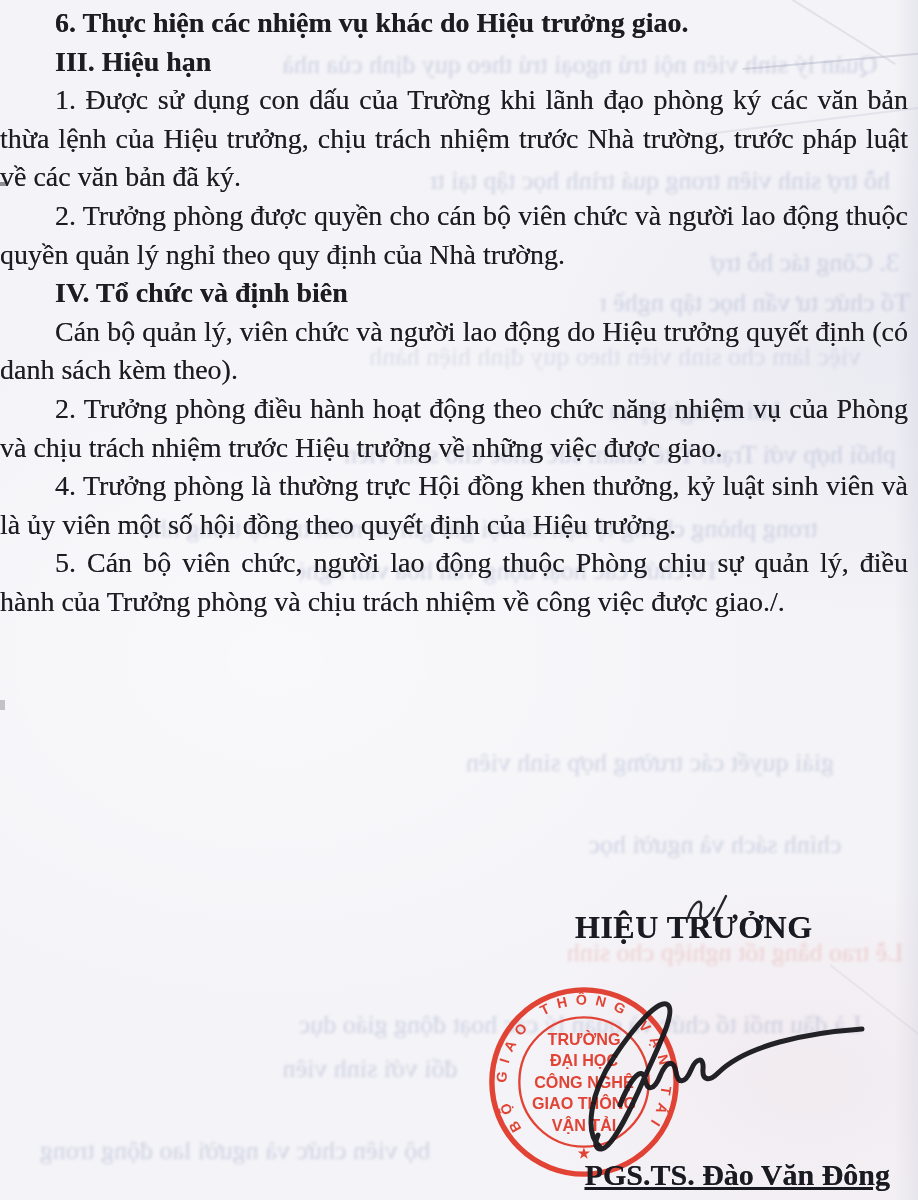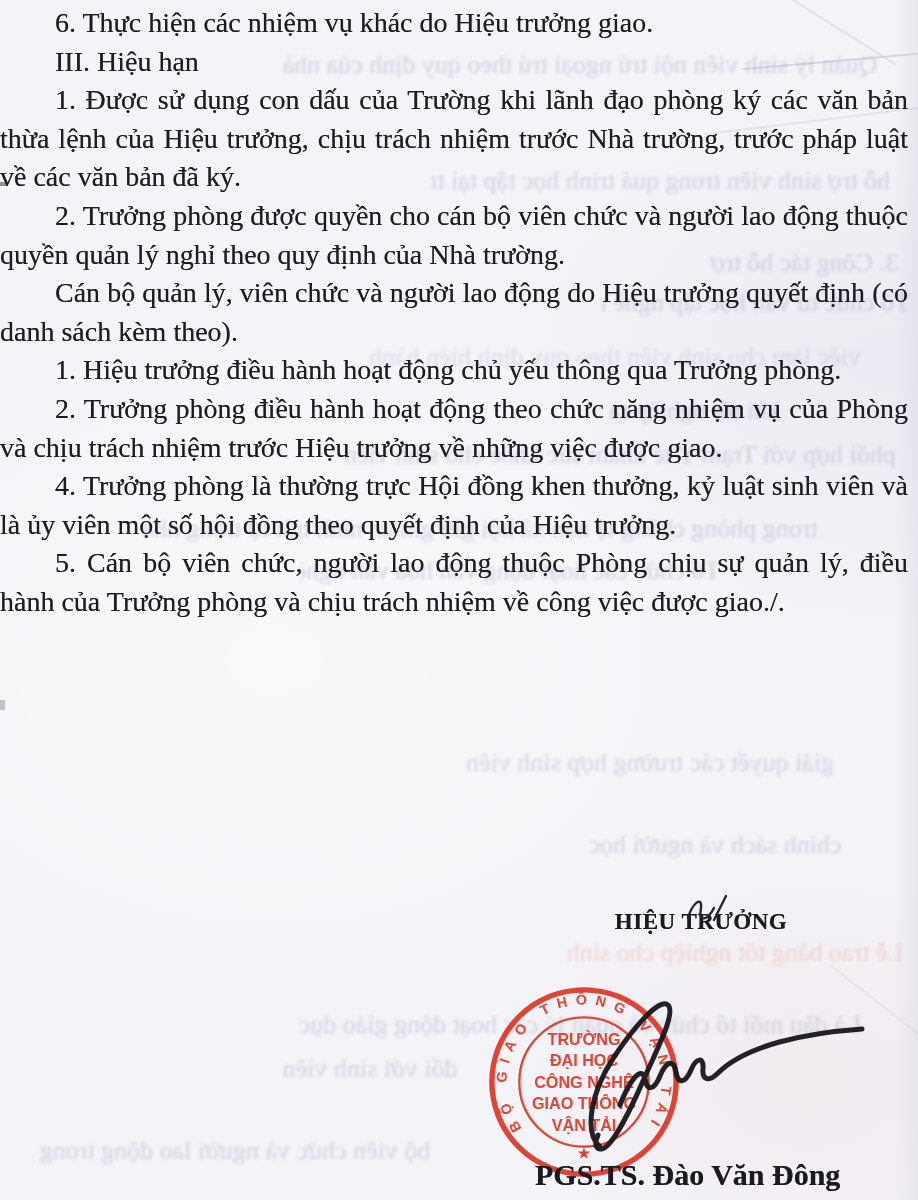--- a/index.html
+++ b/index.html
@@ -14,31 +14,32 @@
     font-family:"Liberation Serif","DejaVu Serif",serif;
   }
   
   .doc{
     position:absolute;left:0;top:4px;width:908px;z-index:2;
     font-size:28px;line-height:38.6px;color:#1c1c21;
     text-align:justify;
     text-shadow:0 0 0.5px rgba(28,28,33,0.65);
   }
   .doc p{margin:0;text-indent:55px;}
-  .doc p.b{font-weight:400;}
+  .doc p.b{font-weight:700;}
   
   .signer-title{
     position:absolute;left:575px;top:909px;width:252px;z-index:3;
-    font-size:23px;font-weight:700;letter-spacing:0.5px;color:#1a1a22;
-    text-align:center;text-shadow:0 0 0.5px rgba(26,26,34,0.7);
+    font-size:32px;font-weight:700;letter-spacing:0.5px;color:#1a1a22;
+    text-shadow:0 0 0.5px rgba(26,26,34,0.7);
   }
   .signer-name{
     position:absolute;left:535px;top:1158px;width:355px;z-index:5;
-    font-size:30px;font-weight:700;color:#1a1a22;text-align:left;
+    font-size:30px;font-weight:700;color:#1a1a22;text-align:right;
     text-shadow:0 0 0.5px rgba(26,26,34,0.7);
+    text-decoration:underline;
   }
   .stamp{position:absolute;left:486px;top:984px;width:196px;height:196px;z-index:3;opacity:0.95;}
   .sig{position:absolute;left:540px;top:983px;width:340px;height:175px;z-index:4;}
   .paraph{position:absolute;left:684px;top:892px;width:46px;height:32px;z-index:4;}
   
   .ghost{
     position:absolute;z-index:1;white-space:nowrap;overflow:hidden;
     font-size:26px;color:rgba(129,141,183,0.32);
     transform:scaleX(-1);filter:blur(1.4px);text-align:center;
   }
@@ -78,22 +79,22 @@
   <div class="ghost" style="top:1010px;left:250px;width:660px;">Là đầu mối tổ chức và quản lý các hoạt động giáo dục</div>
   <div class="ghost" style="top:1054px;left:250px;width:240px;">đối với sinh viên</div>
   <div class="ghost" style="top:1136px;left:20px;width:430px;">bộ viên chức và người lao động trong</div>
   <div class="ghost red" style="top:938px;left:560px;width:350px;">Lễ trao bằng tốt nghiệp cho sinh</div>
 
   <div class="doc">
     <p class="b">6. Thực hiện các nhiệm vụ khác do Hiệu trưởng giao.</p>
     <p class="b">III. Hiệu hạn</p>
     <p>1. Được sử dụng con dấu của Trường khi lãnh đạo phòng ký các văn bản thừa lệnh của Hiệu trưởng, chịu trách nhiệm trước Nhà trường, trước pháp luật về các văn bản đã ký.</p>
     <p>2. Trưởng phòng được quyền cho cán bộ viên chức và người lao động thuộc quyền quản lý nghỉ theo quy định của Nhà trường.</p>
+    <p class="b">IV. Tổ chức và định biên</p>
     <p>Cán bộ quản lý, viên chức và người lao động do Hiệu trưởng quyết định (có danh sách kèm theo).</p>
-    <p>1. Hiệu trưởng điều hành hoạt động chủ yếu thông qua Trưởng phòng.</p>
     <p>2. Trưởng phòng điều hành hoạt động theo chức năng nhiệm vụ của Phòng và chịu trách nhiệm trước Hiệu trưởng về những việc được giao.</p>
     <p>4. Trưởng phòng là thường trực Hội đồng khen thưởng, kỷ luật sinh viên và là ủy viên một số hội đồng theo quyết định của Hiệu trưởng.</p>
     <p>5. Cán bộ viên chức, người lao động thuộc Phòng chịu sự quản lý, điều hành của Trưởng phòng và chịu trách nhiệm về công việc được giao./.</p>
   </div>
 
   <svg class="paraph" viewBox="0 0 46 32">
     <path d="M 4 26 C 8 12 16 6 17 12 C 18 18 14 24 18 26 C 22 28 27 22 30 16" fill="none" stroke="#26262e" stroke-width="2.4" stroke-linecap="round"></path>
     <path d="M 30 28 L 42 4" fill="none" stroke="#26262e" stroke-width="2.4" stroke-linecap="round"></path>
   </svg>
 

